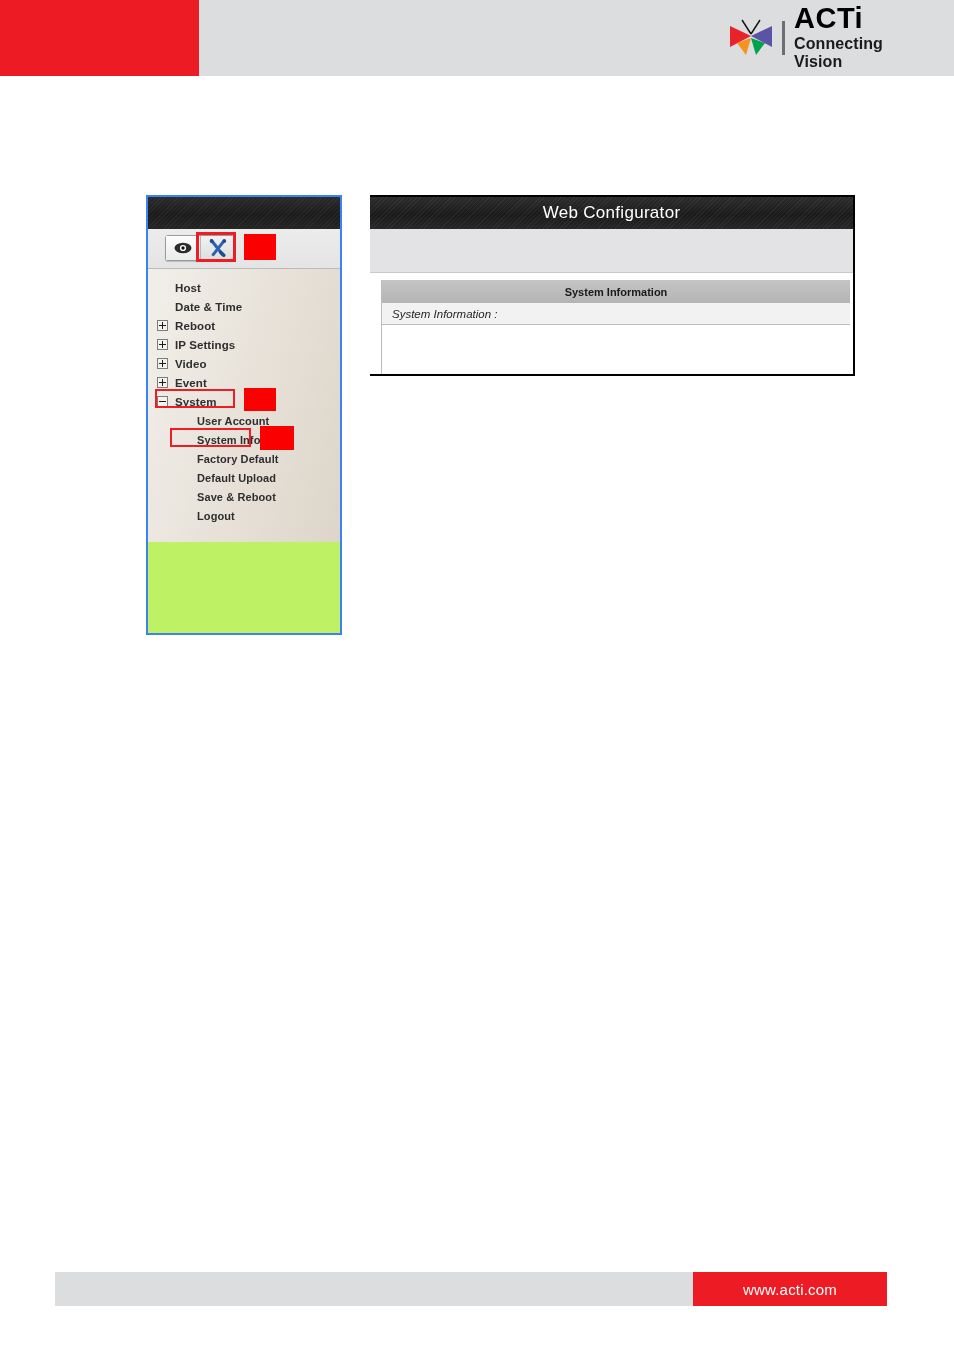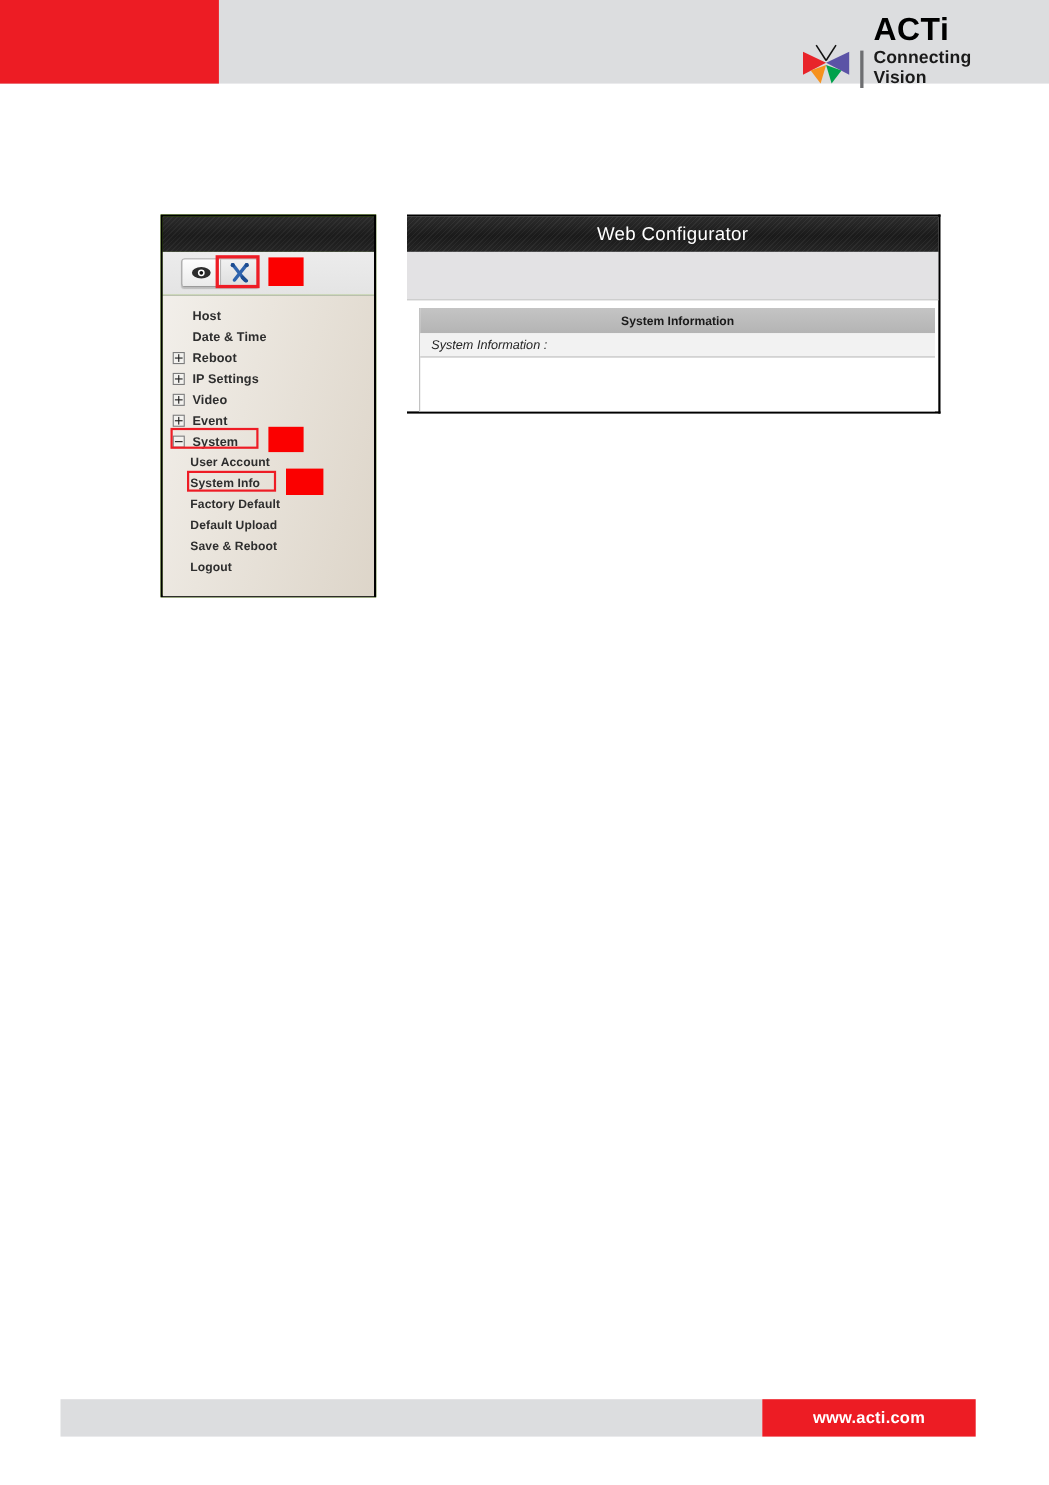--- a/index.html
+++ b/index.html
@@ -23,24 +23,24 @@
     background: #dcdddf;
   }
   #header-red-block {
     position: absolute;
     left: 0; top: 0;
     width: 199px; height: 76px;
     background: #ed1c24;
   }
   #brand-logo {
     position: absolute;
-    left: 728px; top: 30px;
+    left: 728px; top: 13px;
     width: 150px; height: 50px;
     display: flex;
-    align-items: flex-end;
+    align-items: center;
   }
   #logo-mark {
     width: 48px; height: 42px;
     position: relative;
     flex: 0 0 auto;
   }
   #logo-divider {
     width: 3px;
     height: 34px;
     background: #6d6e71;
@@ -74,24 +74,24 @@
     top: 195px;
     width: 682px;
     height: 349px;
   }
 
   
   #device-panel {
     position: absolute;
     left: 0; top: 0;
     width: 196px;
-    height: 348px;
-    border: 2px solid #000000;
-    box-sizing: border-box;
-    background: #84cc16;
+    height: 440px;
+    border: 2px solid #3b82f6;
+    box-sizing: border-box;
+    background: #bef264;
   }
   #device-titlebar {
     height: 32px;
     background:
       repeating-linear-gradient(135deg, rgba(255,255,255,0.045) 0 1px, rgba(0,0,0,0) 1px 3px),
       linear-gradient(180deg, #2b2b2b 0%, #1b1b1b 55%, #242424 100%);
   }
   #device-toolbar {
     height: 39px;
     background: linear-gradient(180deg, #ececec 0%, #e4e4e4 100%);
@@ -180,21 +180,21 @@
     flex: 0 0 auto;
   }
   .menu-row .label {
     font-size: 11.5px;
     font-weight: bold;
     color: #2e2e2e;
     white-space: nowrap;
     letter-spacing: 0.1px;
   }
   .menu-row.sub { padding-left: 25px; }
-  .menu-row.sub .label { font-size: 11px; }
+  .menu-row.sub .label { font-size: 11px; margin-left: 24px; }
 
   .row-highlight {
     position: absolute;
     border: 2px solid #ee1c25;
     box-sizing: border-box;
     pointer-events: none;
   }
   #hl-system  { left: 7px;  top: 120px; width: 80px; height: 19px; }
   #hl-sysinfo { left: 22px; top: 159px; width: 81px; height: 19px; }
   #marker-system  { position:absolute; left: 96px; top: 119px; width: 32px; height: 23px; background: #fb0000; }
@@ -295,21 +295,20 @@
     background: #dcdddf;
   }
   #footer-url-block {
     position: absolute;
     left: 638px; top: 0;
     width: 194px; height: 34px;
     background: #ed1c24;
     display: flex;
     align-items: center;
     justify-content: center;
-    font-weight: bold;
   }
   #footer-url {
     color: #ffffff;
     font-size: 15px;
     letter-spacing: 0.2px;
   }
 </style>
 </head>
 <body>
 

